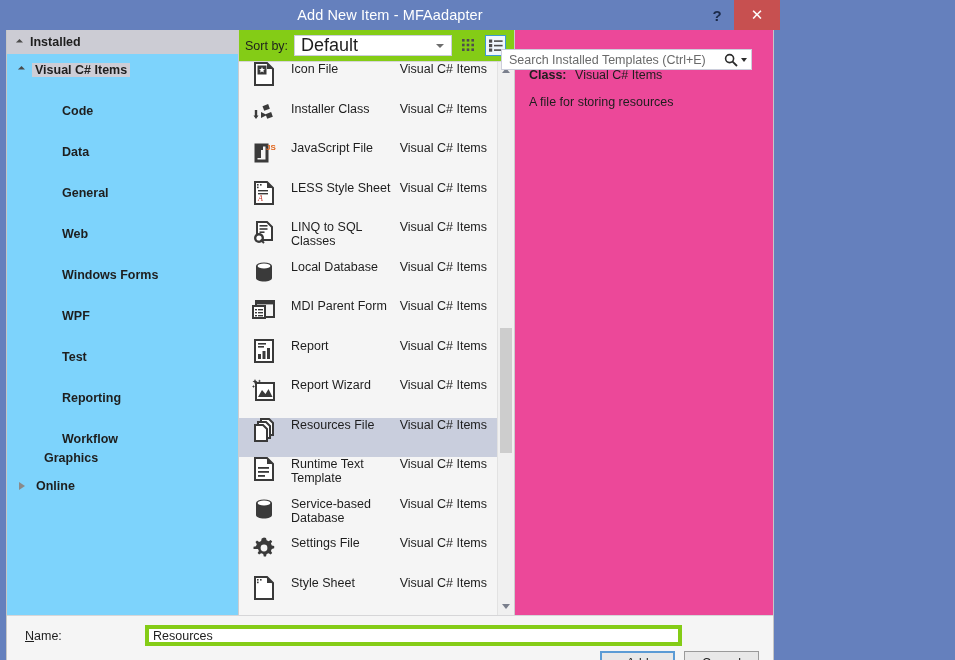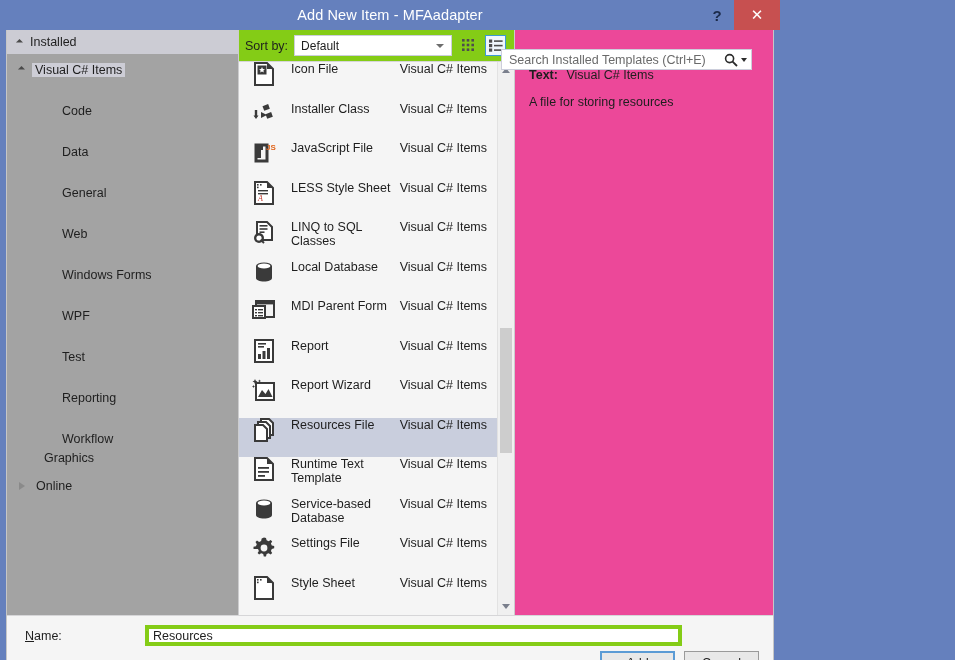--- a/index.html
+++ b/index.html
@@ -43,23 +43,23 @@
   
   .body {
     flex: 1; background: #f5f5f5;
     display: flex; flex-direction: column;
     border: 1px solid #c6c6c6; border-top: none;
   }
   .main-row { display: flex; flex: 1; min-height: 0; }
   
   .left-pane {
     width: 232px; flex: 0 0 232px;
-    background: #a3a3a3;
+    background: #7dd3fc;
     border-right: 1px solid #ccccce;
-    display: flex; flex-direction: column;
+    display: flex; flex-direction: column; font-weight: bold;
   }
   .installed-header {
     height: 24px; background: #ccccd4;
     display: flex; align-items: center;
     padding-left: 10px; font-size: 12.5px; color: #1e1e1e;
     cursor: pointer;
   }
   .tri-open {
     width: 0; height: 0; margin-right: 8px;
     border-left: 5px solid #4a4a4a;
@@ -98,21 +98,21 @@
     display: flex; align-items: center;
     padding-left: 6px; gap: 6px;
     background: #84cc16;
   }
   .sortby-label { font-size: 12.5px; color: #1e1e1e; }
   .sort-select {
     width: 158px; height: 21px;
     border: 1px solid #cccedb; background: #fff;
     display: flex; align-items: center;
     padding: 0 4px 0 6px;
-    font-size: 12px; color: #1e1e1e; cursor: pointer;
+    font-size: 18px; color: #1e1e1e; cursor: pointer;
     position: relative;
   }
   .sort-select .caret {
     position: absolute; right: 7px;
     width: 0; height: 0;
     border-left: 4px solid transparent;
     border-right: 4px solid transparent;
     border-top: 4px solid #6d6d6d;
   }
   .view-btn {
@@ -581,21 +581,21 @@
             <input class="search-input" type="text" placeholder="Search Installed Templates (Ctrl+E)" style="">
             <svg width="14" height="14" viewBox="0 0 14 14">
               <circle cx="5.6" cy="5.6" r="4" fill="none" stroke="#2b2b2b" stroke-width="1.6"></circle>
               <path d="M8.6 8.6L13 13" stroke="#2b2b2b" stroke-width="1.8"></path>
             </svg>
             <span style="margin-left:3px;width:0;height:0;border-left:3.5px solid transparent;border-right:3.5px solid transparent;border-top:4px solid #2b2b2b;"></span>
           </div>
         </div>
         <div style="height:24px"></div>
         <div class="type-line">
-          <b>Text:</b>
+          <b>Class:</b>
           <span style="margin-left:5px">Visual C# Items</span>
         </div>
         <div class="desc-line">A file for storing resources</div>
       </div>
 
     </div>
 
     <div class="bottom">
       <div class="name-row">
         <label class="name-label"><u>N</u>ame:</label>

